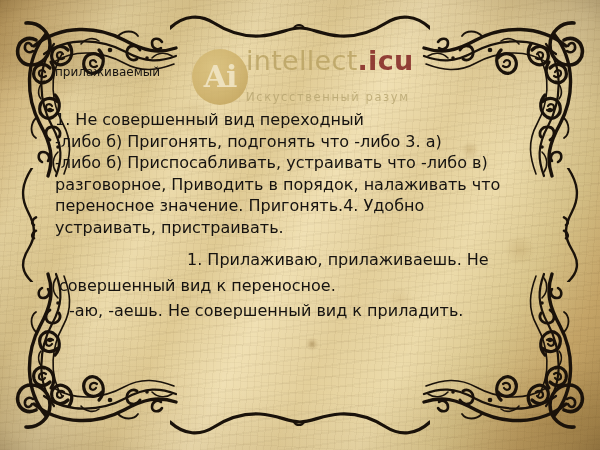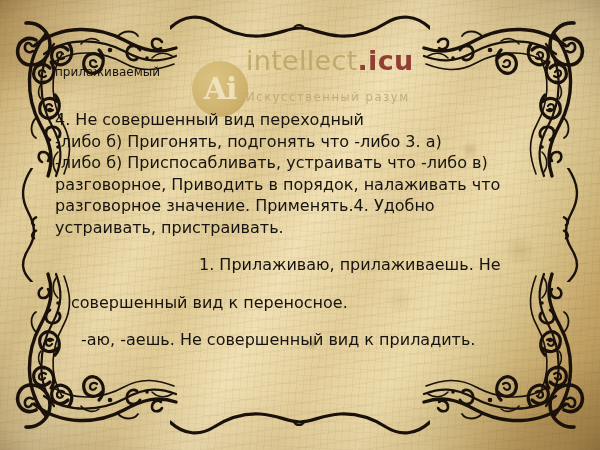--- a/index.html
+++ b/index.html
@@ -99,21 +99,21 @@
     top: 46px;
     width: 230px;
     height: 62px;
     display: flex;
     align-items: center;
     gap: 8px;
   }
   .wm-badge {
     position: absolute;
     left: 0px;
-    top: 15px;
+    top: 3px;
     width: 56px;
     height: 56px;
     border-radius: 50%;
     background: radial-gradient(circle at 38% 32%, #d9c07c 0%, #cdb069 55%, #bb9c52 100%);
     opacity: 0.85;
     display: flex;
     align-items: center;
     justify-content: center;
   }
   .wm-badge-letters {
@@ -162,21 +162,21 @@
     white-space: nowrap;
   }
   .sense-block p {
     margin: 0;
     font-size: 16px;
     line-height: 21.5px;
   }
   .conj-block {
     margin-top: 11px;
   }
-  .conj-block p { margin: 16px; font-size: 16px; line-height: 21.5px; }
+  .conj-block p { margin: 4px; font-size: 16px; line-height: 21.5px; }
   .indent-1 { text-indent: 128px; }
   .indent-2 { text-indent: 10px; }
 </style>
 </head>
 <body>
 
 <div id="page">
 
   <div class="parchment-base2"></div>
   <div class="parchment-grain"></div>
@@ -389,25 +389,25 @@
     <div class="wm-text">
       <div class="wm-title"><span>intellect</span><b>.icu</b></div>
       <div class="wm-sub">Искусственный  разум</div>
     </div>
   </div>
 
   <div class="article">
     <div class="headword">прилаживаемый</div>
 
     <div class="sense-block">
-      <p>4. Не совершенный вид    переходный</p>
+      <p>1. Не совершенный вид    переходный</p>
       <p>-либо  б) Пригонять, подгонять что -либо 3. а)</p>
       <p>-либо  б) Приспосабливать, устраивать что -либо  в)</p>
       <p>разговорное, Приводить в порядок, налаживать что</p>
-      <p>разговорное значение. Применять.4. Удобно</p>
+      <p>переносное значение. Пригонять.4. Удобно</p>
       <p>устраивать, пристраивать.</p>
     </div>
 
     <div class="conj-block">
       <p class="indent-1">1. Прилаживаю, прилаживаешь. Не</p>
       <p>совершенный вид  к переносное.</p>
       <p class="indent-2">-аю, -аешь. Не совершенный вид  к приладить.</p>
     </div>
   </div>
 

